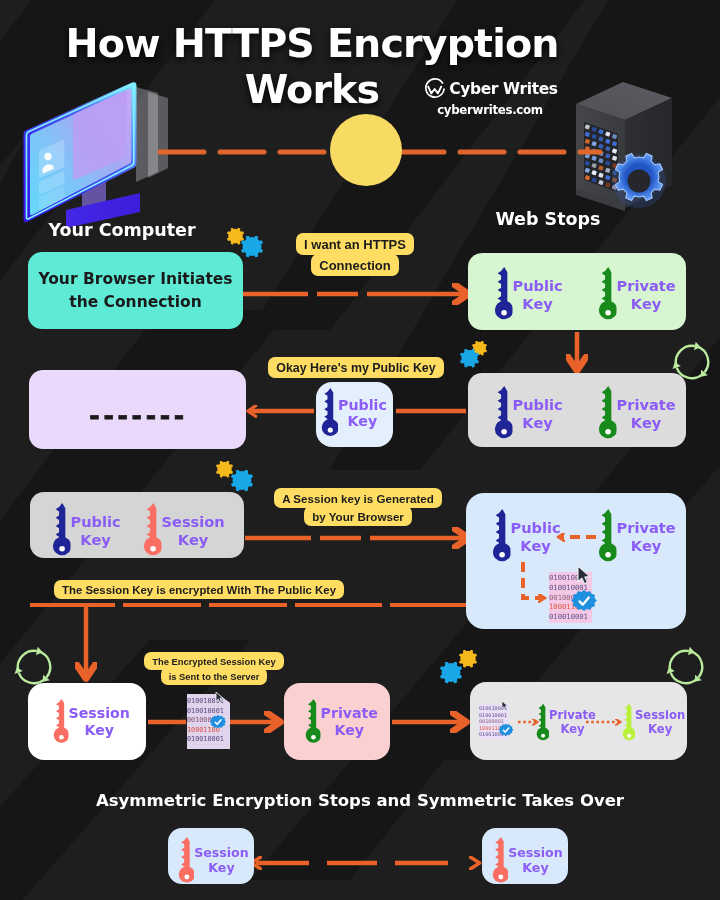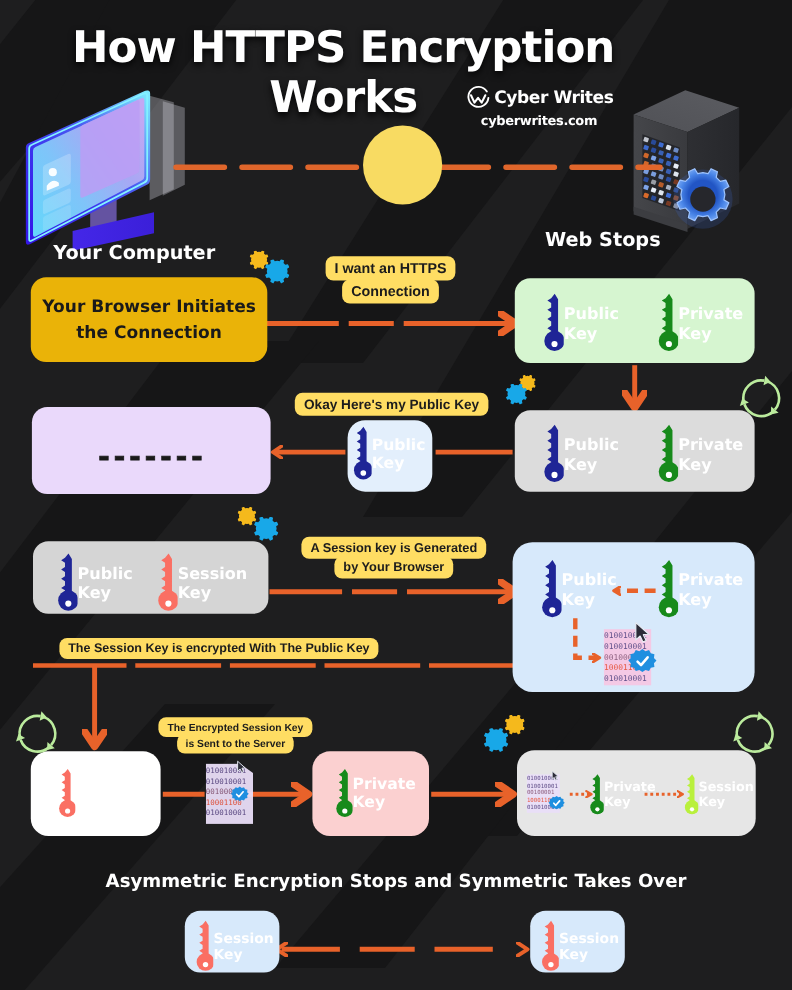--- a/index.html
+++ b/index.html
@@ -27,21 +27,21 @@
   .logo{display:inline-block;line-height:0;}
 
   .caption{position:absolute;font-size:16px;font-weight:800;color:#fff;font-family:"DejaVu Sans",sans-serif;text-align:center;}
 
   
   .card{position:absolute;border-radius:14px;display:flex;align-items:center;justify-content:center;box-sizing:border-box;}
   .cardtxt{font-weight:800;color:#1a1a1a;text-align:center;font-family:"DejaVu Sans",sans-serif;}
 
   
   .kitem{position:absolute;display:flex;align-items:center;}
-  .klabel{font-weight:700;color:#ffffff;font-family:"DejaVu Sans",sans-serif;line-height:1.18;white-space:pre;}
+  .klabel{font-weight:700;color:#8b5cf6;font-family:"DejaVu Sans",sans-serif;line-height:1.18;white-space:pre;text-align:center;}
   .keyico{flex:none;line-height:0;}
 
   
   .hl{position:absolute;text-align:center;font-weight:700;color:#1c1c1c;font-family:Liberation Sans, sans-serif;line-height:1.62;}
   .hl span span{background:#ffdd63;padding:3.5px 8px;border-radius:7px;white-space:nowrap;box-decoration-break:clone;-webkit-box-decoration-break:clone;}
 
   .footline{position:absolute;left:0;width:720px;text-align:center;font-size:16.5px;font-weight:800;color:#fff;font-family:"DejaVu Sans",sans-serif;}
 
   .dashrow{-webkit-text-stroke:0.8px #1a1a1a;}
 
@@ -252,21 +252,21 @@
 
       <path d="M148 722 L186 722" stroke-width="4.5"></path>
       <path d="M224 722 L276 722" stroke-width="4.5" marker-end="url(#ah)"></path>
       <path d="M392 722 L462 722" stroke-width="4.5" marker-end="url(#ah)"></path>
 
       <path d="M256 863 L477 863" stroke-width="4.5" stroke-dasharray="53 18 50 18 53" marker-end="url(#ahs)" marker-start="url(#ahsr)"></path>
     </g>
 
   </svg>
 
-  <div class="card" style="left:28px;top:252px;width:215px;height:77px;background:#eab308;">
+  <div class="card" style="left:28px;top:252px;width:215px;height:77px;background:#5eead4;">
     <div class="cardtxt" style="font-size:15.5px;line-height:1.45;white-space:pre-line;">Your Browser Initiates
 the Connection</div>
   </div>
 
   <div class="hl" style="left:285px;top:233px;width:140px;font-size:13.0px;">
     <span><span>I want an HTTPS</span><br><span>Connection</span></span>
   </div>
 
   <div class="card" style="left:468px;top:253px;width:218px;height:77px;background:#d6f5d0;">
   </div>

